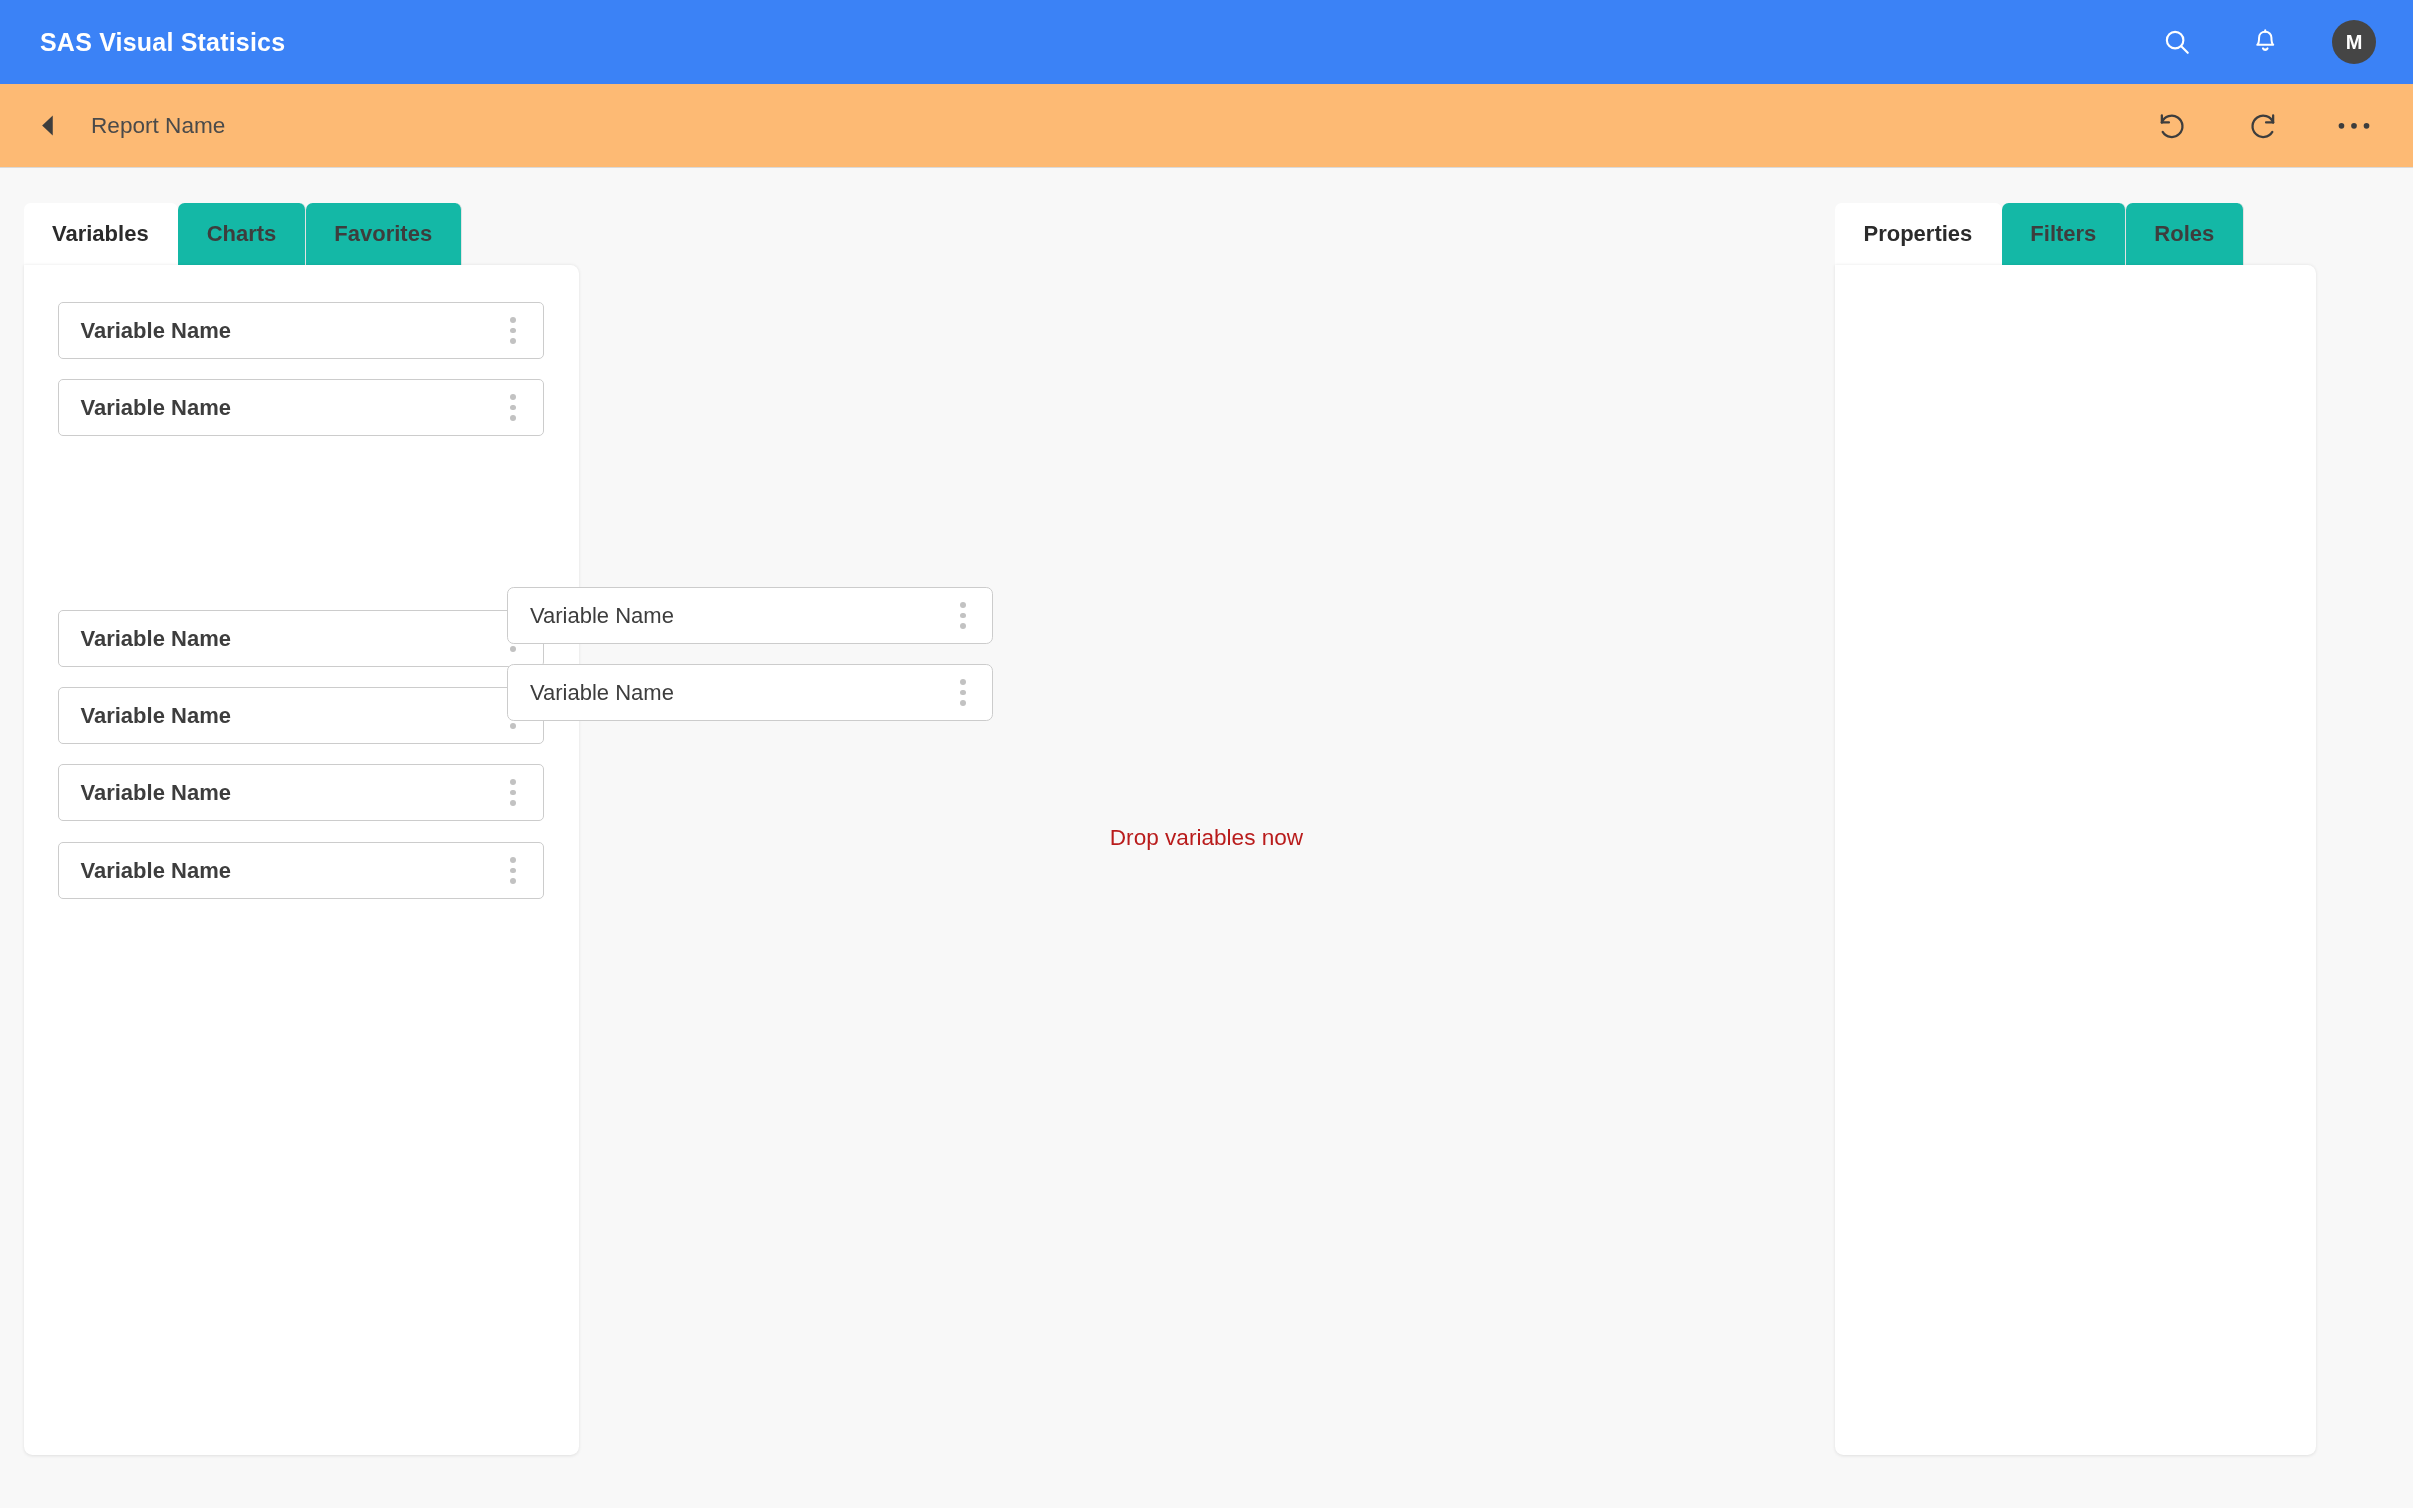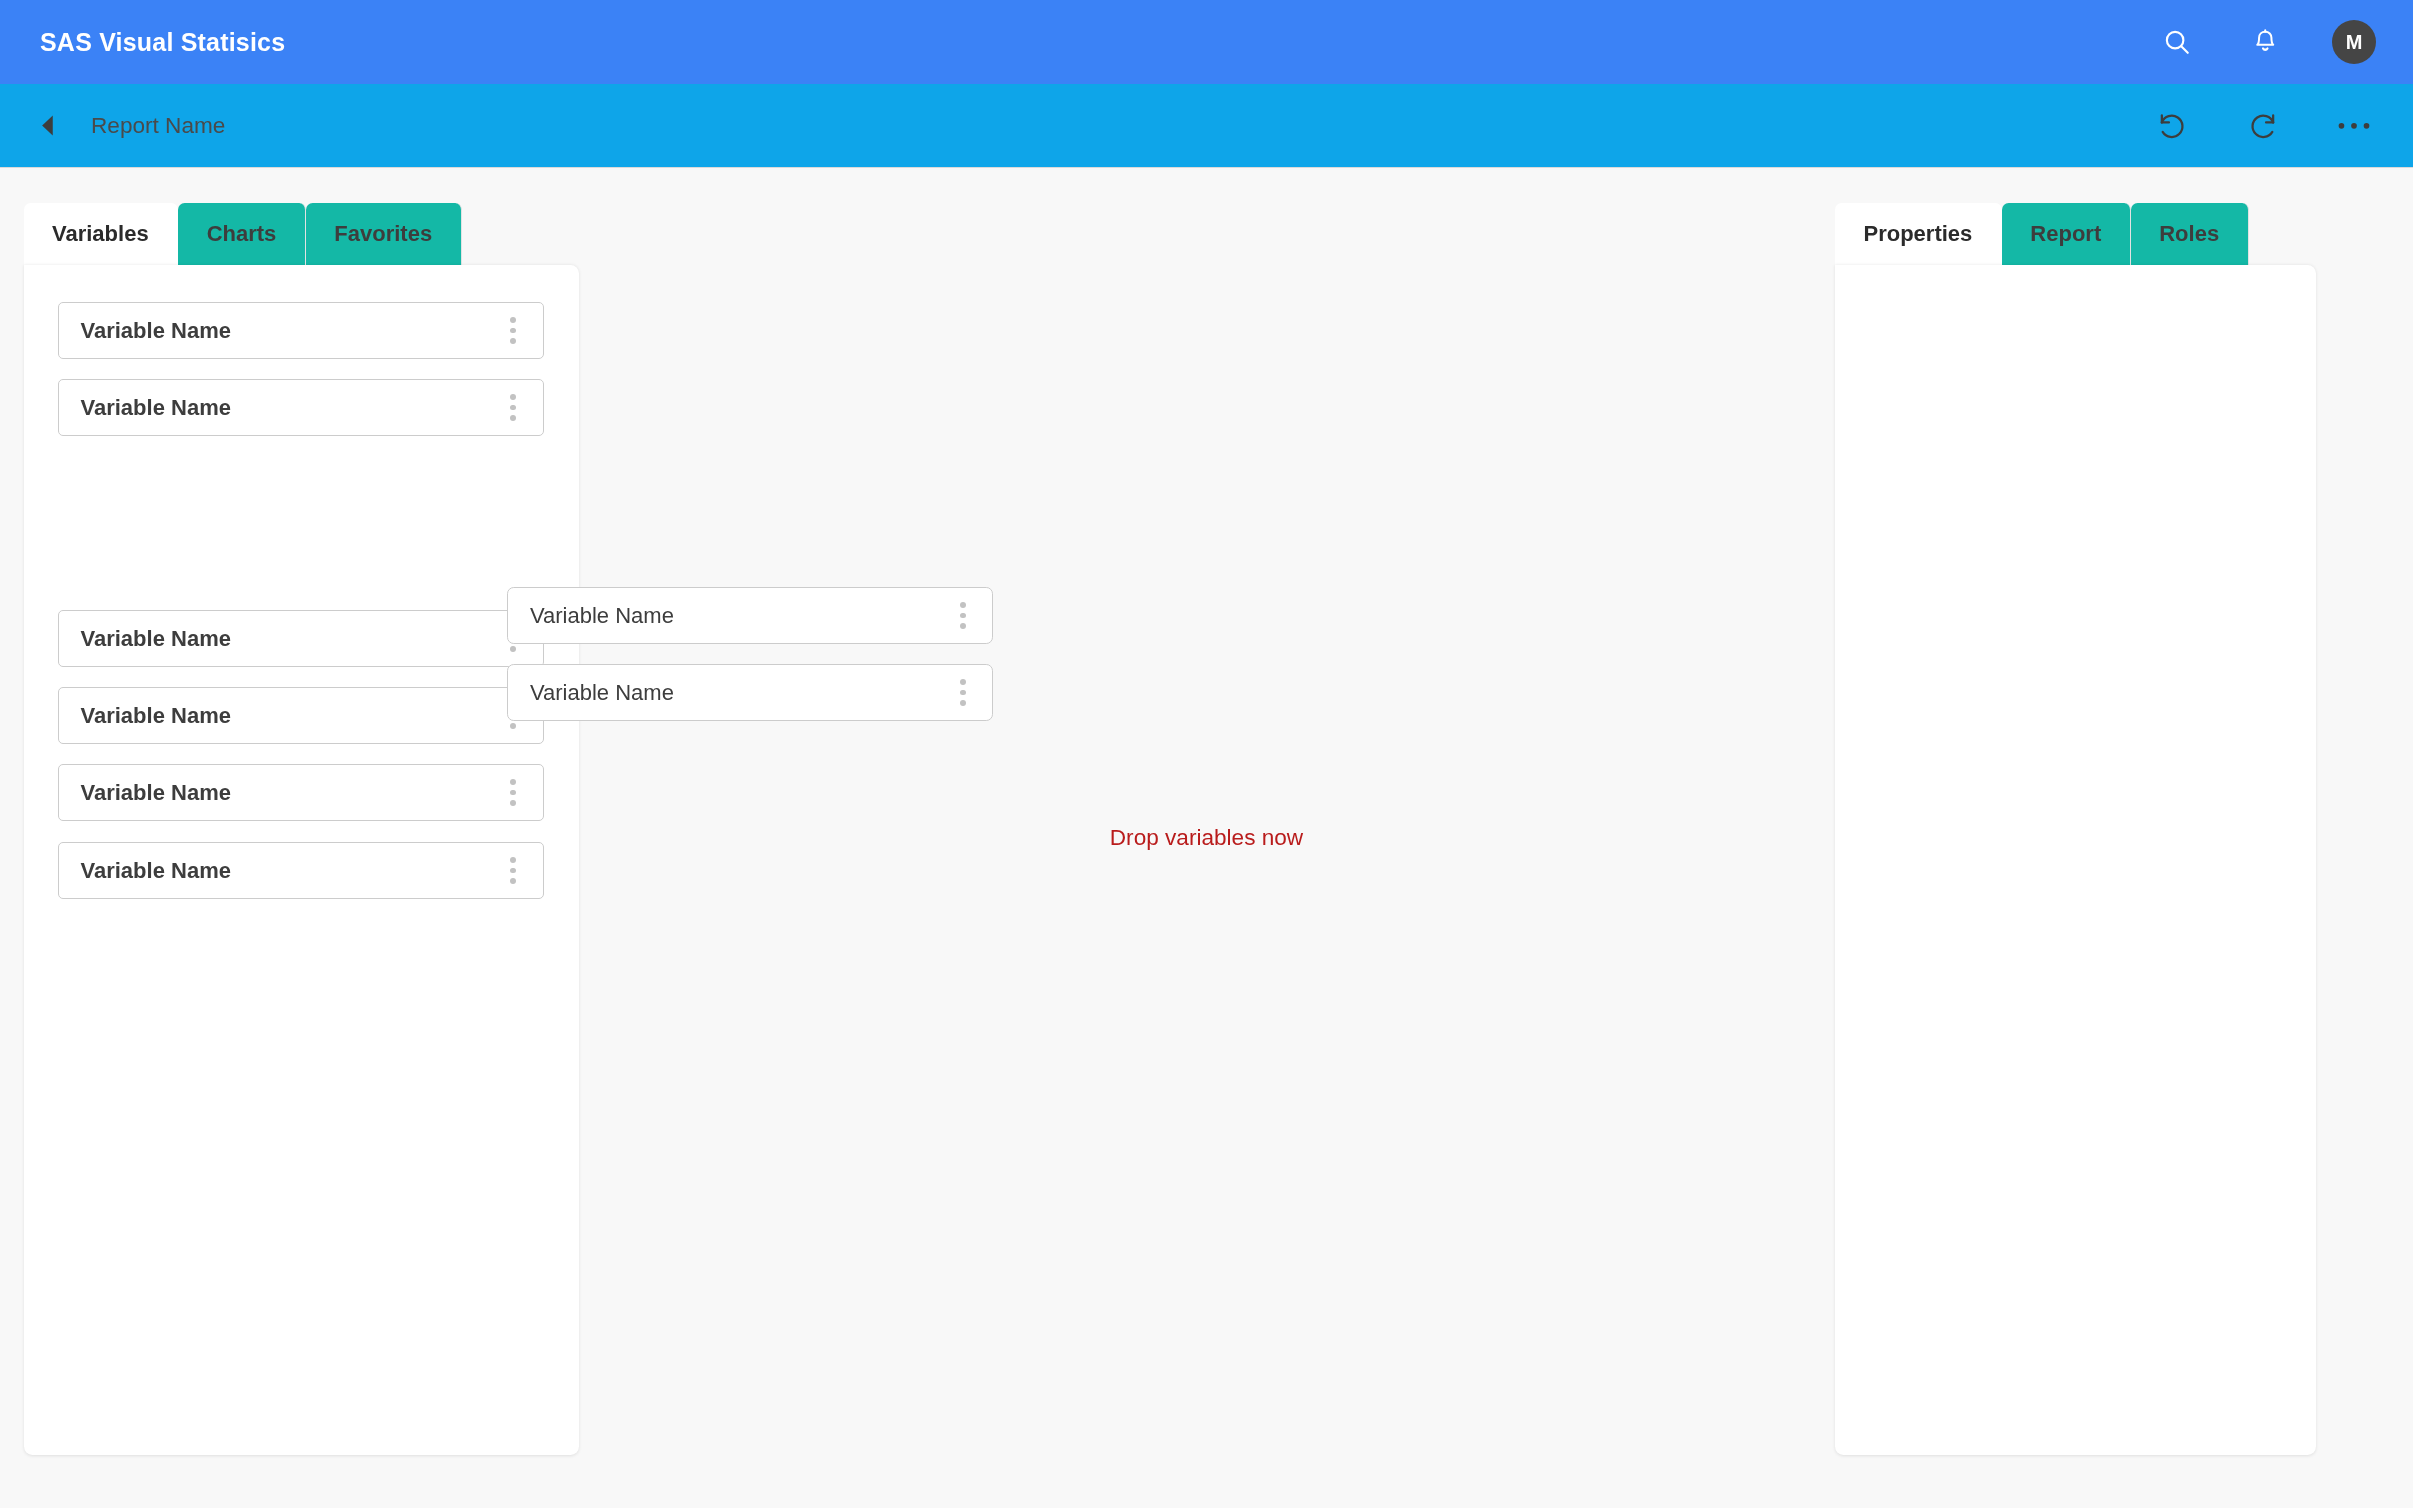--- a/index.html
+++ b/index.html
@@ -55,21 +55,21 @@
     cursor: pointer;
     flex: none;
   }
 
   
   .report-bar {
     position: absolute;
     top: 84px; left: 0;
     width: 2413px;
     height: 84px;
-    background: #0ea5e9;
+    background: #fdba74;
     border-bottom: 0.8px solid #dadada;
     display: flex;
     align-items: center;
   }
   .back-btn {
     margin-left: 32px;
     width: 34px; height: 34px;
     display: flex; align-items: center; justify-content: center;
     cursor: pointer;
     background: transparent; border: none;
@@ -391,21 +391,21 @@
         <i></i>
       </span>
   </div>
 
   <div class="panel" id="right-panel">
     <div class="tabstrip">
       <div class="tab active">
         <span>Properties</span>
       </div>
       <div class="tab">
-        <span>Report</span>
+        <span>Filters</span>
       </div>
       <div class="tab">
         <span>Roles</span>
       </div>
     </div>
 
     <div class="panel-body"></div>
   </div>
 
 </div>

